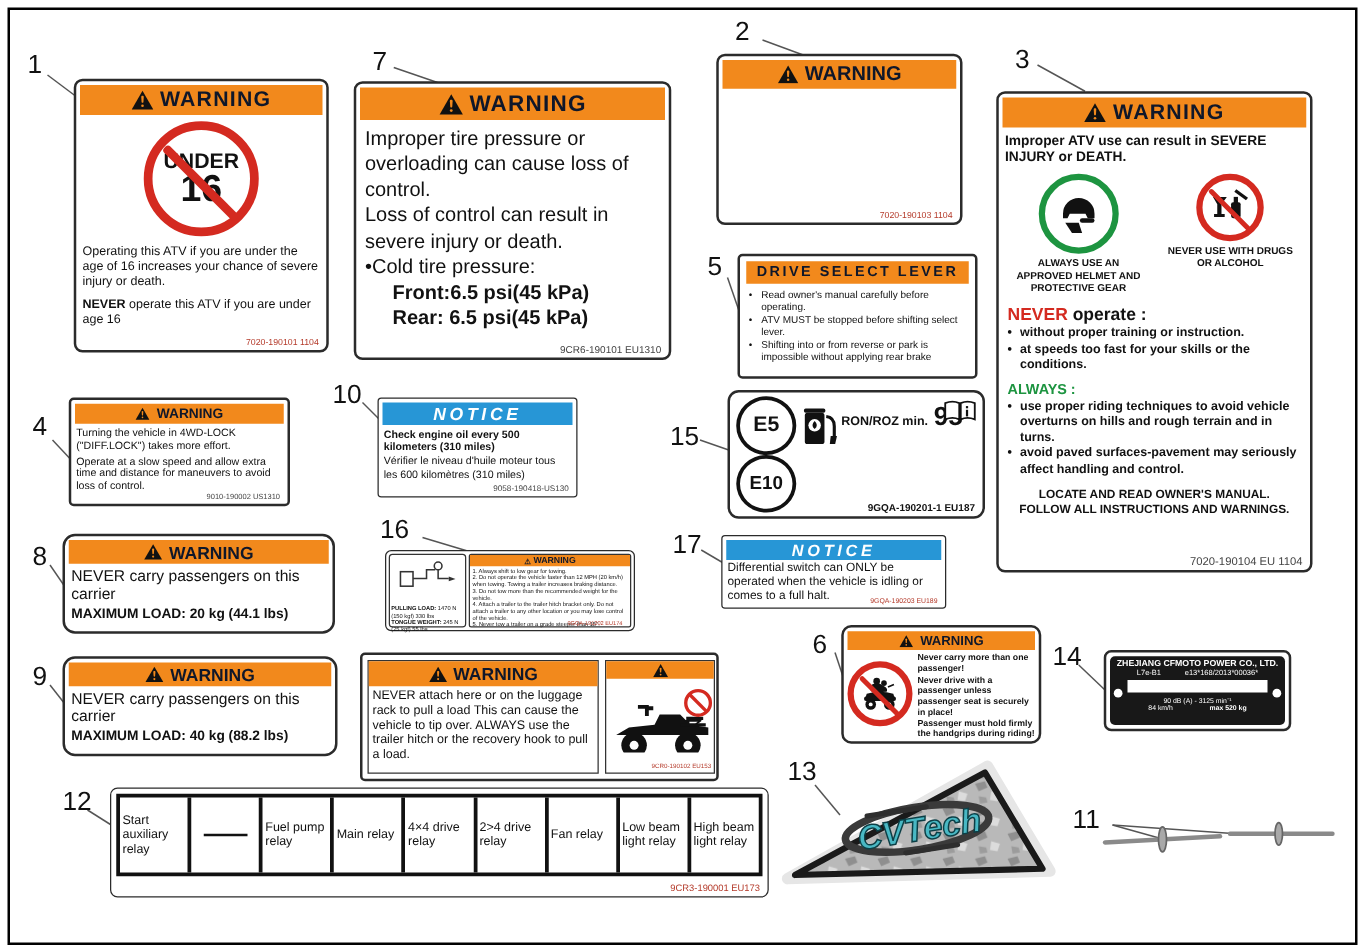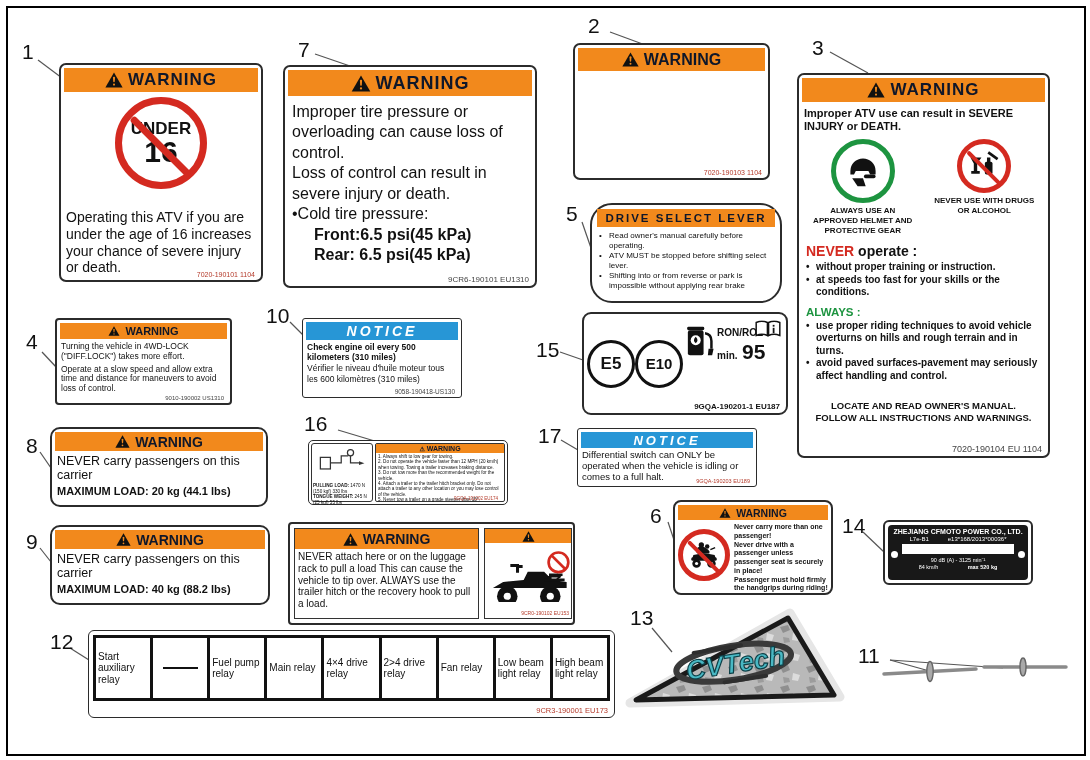--- a/index.html
+++ b/index.html
@@ -143,21 +143,22 @@
           <use href="#tri"></use>
         </svg>
       <span>WARNING</span>
     </div>
     <div style="display:flex;justify-content:center;margin-top:5px">
       <div class="nocircle" style="width:92px;height:92px;border:7px solid #d42a20;display:flex;flex-direction:column;align-items:center;justify-content:center">
         <span style="font-weight:bold;font-size:17px;line-height:1">UNDER</span>
         <span style="font-weight:bold;font-size:30px;line-height:1">16</span>
       </div>
     </div>
-    <p style="margin:20px 2px 0;font-size:14px;line-height:1.2">Operating this ATV if you are under the age of 16 increases your chance of severe injury or death.</p>
+    <p style="margin:7px 2px 0;font-size:10px;line-height:1.2">Operating this ATV if you are under the age of 16 increases your chance of severe injury or death.</p>
+    <p style="margin:6px 2px 0;font-size:10px;line-height:1.2"><b>NEVER</b><span> operate this ATV if you are under age 16</span></p>
     <span class="code">7020-190101  1104</span>
   </section>
 
   <section class="sticker" style="left:283px;top:65px;width:254px;height:223px">
     <div class="hdr" style="height:26px;font-size:18px;letter-spacing:1px">
       <svg class="tri" width="20" height="17">
           <use href="#tri"></use>
         </svg>
       <span>WARNING</span>
     </div>
@@ -210,28 +211,28 @@
     <p style="margin:8px 4px 0;font-size:14px;font-weight:bold"><span style="color:#d42a20">NEVER</span><span> operate :</span></p>
     <ul class="b" style="font-size:10px;font-weight:bold;line-height:1.25">
       <li>without proper training or instruction.</li>
       <li>at speeds too fast for your skills or the conditions.</li>
     </ul>
     <p style="margin:7px 4px 0;font-size:11.5px;font-weight:bold;color:#1d9440">ALWAYS :</p>
     <ul class="b" style="font-size:10px;font-weight:bold;line-height:1.25">
       <li>use proper riding techniques to avoid vehicle overturns on hills and rough terrain and in turns.</li>
       <li>avoid paved surfaces-pavement may seriously affect handling and control.</li>
     </ul>
-    <div style="text-align:center;font-size:9.5px;font-weight:bold;margin-top:18px;line-height:1.25">
+    <div style="text-align:center;font-size:9.5px;font-weight:bold;margin-top:8px;line-height:1.25">
       <div>LOCATE AND READ OWNER'S MANUAL.</div>
       <div>FOLLOW ALL INSTRUCTIONS AND WARNINGS.</div>
     </div>
     <span class="code dark" style="font-size:9px">7020-190104   EU 1104</span>
   </section>
 
-  <section class="sticker" style="left:590px;top:203px;width:192px;height:100px;border-radius:22px">
+  <section class="sticker" style="left:590px;top:203px;width:192px;height:100px;border-radius:4px">
     <div class="hdr" style="height:18px;font-size:11.5px;letter-spacing:2px;margin:1px 2px 0">
       <span>DRIVE SELECT LEVER</span>
     </div>
     <ul class="b" style="font-size:8px;line-height:1.25;margin-top:4px">
       <li>Read owner's manual carefully before operating.</li>
       <li>ATV MUST be stopped before shifting select lever.</li>
       <li>Shifting into or from reverse or park is impossible without applying rear brake</li>
     </ul>
   </section>
 
@@ -251,21 +252,21 @@
     <div class="hdr-blue" style="height:18px;font-size:14px">
       <span>NOTICE</span>
     </div>
     <p style="margin:2px 1px 0;font-size:8.5px;font-weight:bold;line-height:1.2">Check engine oil every 500 kilometers (310  miles)</p>
     <p style="margin:1px 1px 0;font-size:8.5px;line-height:1.2">Vérifier le niveau d'huile moteur tous les 600 kilomètres (310  miles)</p>
     <span class="code dark" style="font-size:6.5px">9058-190418-US130</span>
   </section>
 
   <section class="sticker" style="left:582px;top:312px;width:206px;height:103px;border-width:2.5px;border-radius:9px">
     <div style="display:flex;height:100%">
-      <div style="flex:0 0 52px;display:flex;flex-direction:row;justify-content:space-around;align-items:center">
+      <div style="flex:0 0 52px;display:flex;flex-direction:column;justify-content:space-around;align-items:center">
         <div style="width:42px;height:42px;border:3.5px solid #111;border-radius:50%;display:flex;align-items:center;justify-content:center;font-weight:bold;font-size:17px">
             <span>E5</span>
           </div>
         <div style="width:42px;height:42px;border:3.5px solid #111;border-radius:50%;display:flex;align-items:center;justify-content:center;font-weight:bold;font-size:15px">
             <span>E10</span>
           </div>
       </div>
       <div style="flex:0 0 34px;display:flex;align-items:flex-start;justify-content:center;padding-top:6px">
         <svg width="30" height="36" viewBox="0 0 42 48">
             <use href="#pump"></use>

